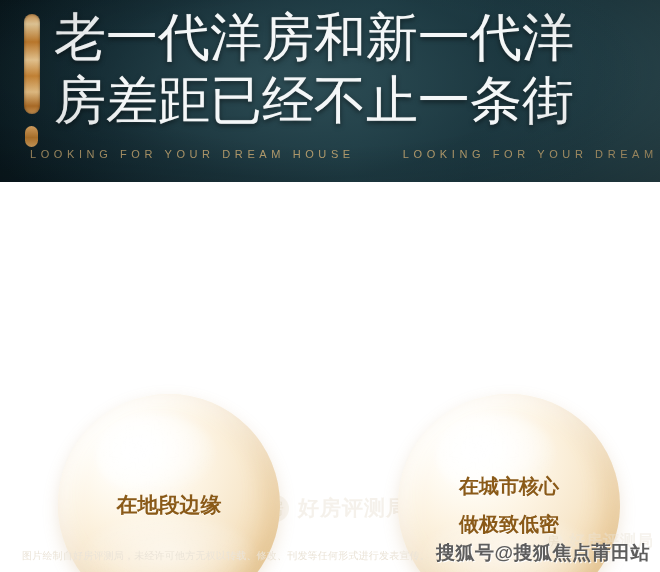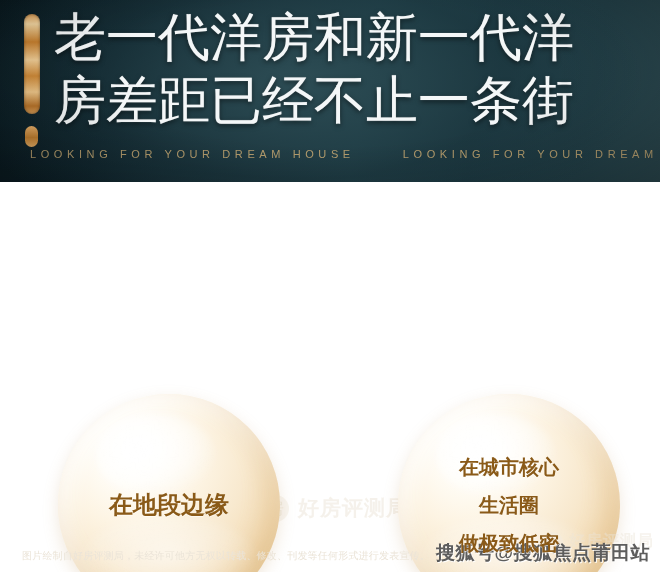--- a/index.html
+++ b/index.html
@@ -193,21 +193,21 @@
     pointer-events: none;
   }
   .bubble-text span {
     display: block;
     color: #8a5a18;
     font-family: "Liberation Serif", "DejaVu Serif", serif;
     font-weight: 700;
     text-shadow: 0 1px 0 rgba(255,255,255,0.6);
     white-space: nowrap;
   }
-  .bubble-left .bubble-text span  { font-size: 24px; line-height: 44px; }
+  .bubble-left .bubble-text span  { font-size: 21px; line-height: 44px; }
   .bubble-right .bubble-text span { font-size: 20px; line-height: 38px; }
 
   
   .footer {
     position: absolute;
     left: 0;
     bottom: 0;
     width: 660px;
     height: 42px;
   }
@@ -281,21 +281,20 @@
 
     <div class="bubble bubble-left">
       <div class="bubble-text">
         <span>在地段边缘</span>
       </div>
     </div>
 
     <div class="bubble bubble-right">
       <div class="bubble-text">
         <span>在城市核心</span>
-        <span>生活圈</span>
         <span>做极致低密</span>
       </div>
     </div>
 
   </div>
 
   <div class="footer">
     <div class="wm-corner">
       <div class="wm-logo">房</div>
       <div class="wm-text">好房评测局</div>

